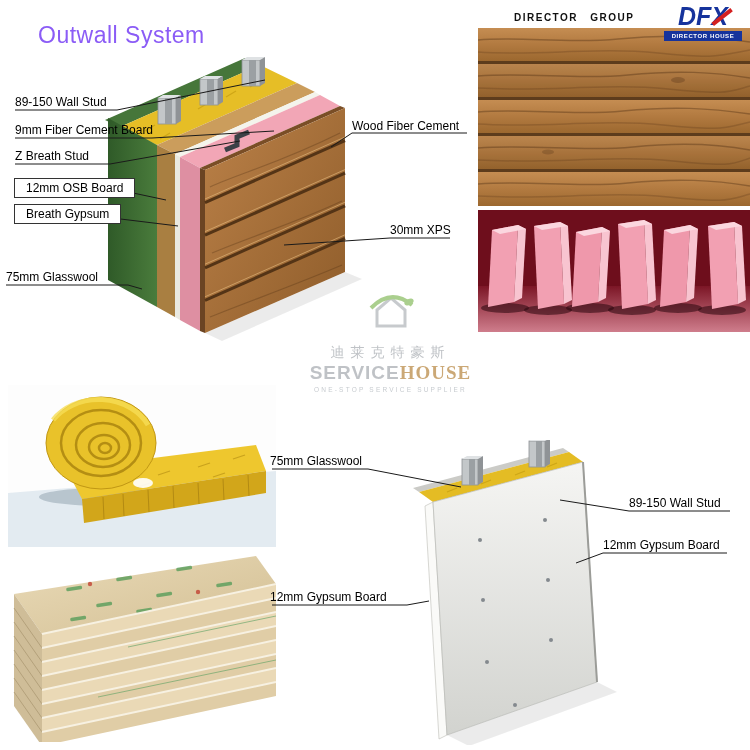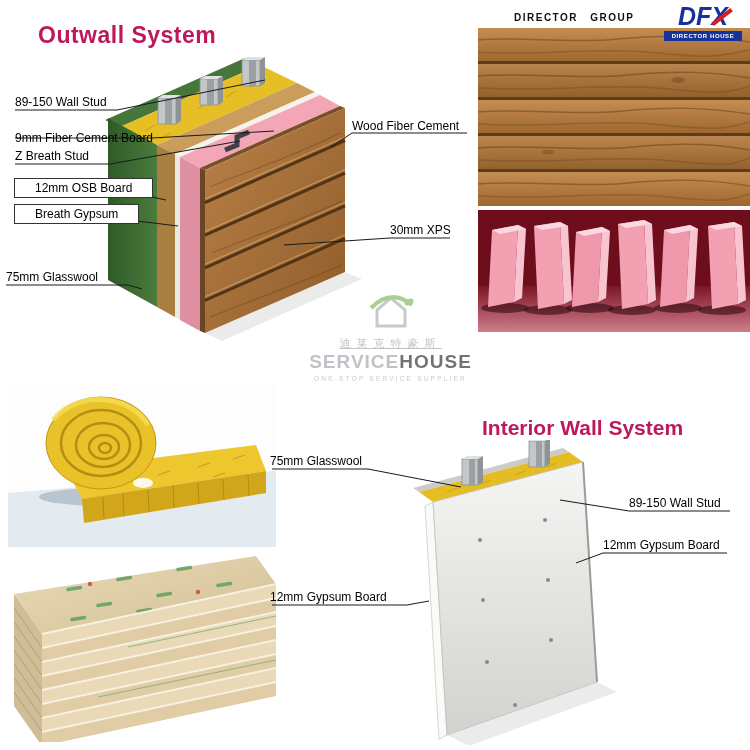--- a/index.html
+++ b/index.html
@@ -1,52 +1,51 @@
 <!DOCTYPE html>
 <html><head>
 <meta charset="utf-8">
 <style>
   html,body{margin:0;padding:0;background:#fff;}
   .canvas{position:relative;width:750px;height:750px;background:#ffffff;overflow:hidden;
           font-family:"Liberation Sans",sans-serif;}
-  .title{position:absolute;font-weight:bold;color:#be185d;z-index:6;white-space:nowrap;}
+  .title{position:absolute;font-weight:normal;color:#8b5cf6;z-index:6;white-space:nowrap;}
   .outwall-title{left:38px;top:22px;font-size:23px;letter-spacing:.5px;}
   .interior-title{left:482px;top:416px;font-size:21px;}
   .brand{position:absolute;left:514px;top:12px;font-size:10px;font-weight:bold;
          letter-spacing:1.5px;word-spacing:8px;color:#101010;z-index:6;white-space:nowrap;}
   .logo{position:absolute;left:664px;top:4px;width:78px;text-align:center;z-index:6;}
   .logo-dfx{font-size:25px;font-weight:bold;font-style:italic;color:#16339c;line-height:1;position:relative;}
   .logo-accent{position:absolute;right:8px;top:11px;width:24px;height:3.5px;background:#d42020;
                transform:rotate(-38deg);}
   .logo-sub{margin-top:2px;background:#16339c;color:#fff;font-size:6px;font-weight:bold;
             letter-spacing:.6px;padding:2px 0;}
   .photo{position:absolute;z-index:1;}
   .diagram{position:absolute;z-index:2;}
   .watermark{position:absolute;left:298px;top:288px;width:185px;text-align:center;z-index:3;opacity:.55;}
-  .wm-cn{font-size:11px;color:#8b9198;letter-spacing:6px;margin-top:2px;text-decoration:underline;}
+  .wm-cn{font-size:14px;color:#8b9198;letter-spacing:6px;margin-top:10px;}
   .wm-name{font-size:19px;font-weight:bold;letter-spacing:1px;line-height:1.15;}
-  .wm-a{color:#8c9299;} .wm-b{color:#000000;}
+  .wm-a{color:#8c9299;} .wm-b{color:#a16207;font-family:Liberation Serif, serif;}
   .wm-tag{font-size:6.5px;color:#98a0a8;letter-spacing:2.2px;margin-top:2px;}
   .leaders{position:absolute;left:0;top:0;z-index:4;pointer-events:none;}
   .lbl{position:absolute;font-size:12px;color:#000;z-index:5;white-space:nowrap;}
-  .lbl.boxed{border:1px solid #333;padding:2px 20px;background:#fff;}
+  .lbl.boxed{border:1px solid #333;padding:2px 11px;background:#fff;}
 </style>
 </head>
 <body>
 
 <div class="canvas">
 
   <div class="title outwall-title">Outwall System</div>
   <div class="brand">DIRECTOR GROUP</div>
   <div class="logo">
     <div class="logo-dfx">DFX</div>
     <div class="logo-accent"></div>
     <div class="logo-sub">DIRECTOR HOUSE</div>
   </div>
-  <div class="title interior-title">Interior Wall System</div>
 
   <div class="photo" style="left:478px;top:28px;width:272px;height:178px">
     <svg viewBox="0 0 272 178" width="272" height="178">
       <defs>
         <linearGradient id="plankG" x1="0" y1="0" x2="0" y2="1">
           <stop offset="0" stop-color="#c58d52"></stop>
             <stop offset=".5" stop-color="#b27a40"></stop>
             <stop offset="1" stop-color="#9c682f"></stop>
         </linearGradient>
       </defs>
@@ -380,21 +379,21 @@
       <polyline points="467,133 352,133 331,147"></polyline>
       <polyline points="450,238 390,238 284,245"></polyline>
       <polyline points="272,469 368,469 461,487"></polyline>
       <polyline points="730,511 629,511 560,500"></polyline>
       <polyline points="727,553 603,553 576,563"></polyline>
       <polyline points="272,605 407,605 429,601"></polyline>
     </g>
   </svg>
 
   <div class="lbl" style="left:15px;top:95px">89-150 Wall Stud</div>
-  <div class="lbl" style="left:15px;top:131px">9mm Fiber Cement Board</div>
+  <div class="lbl" style="left:15px;top:123px">9mm Fiber Cement Board</div>
   <div class="lbl" style="left:15px;top:149px">Z Breath Stud</div>
   <div class="lbl boxed" style="left:14px;top:178px">12mm OSB Board</div>
   <div class="lbl boxed" style="left:14px;top:204px">Breath Gypsum</div>
   <div class="lbl" style="left:6px;top:270px">75mm Glasswool</div>
   <div class="lbl" style="left:352px;top:119px">Wood Fiber Cement</div>
   <div class="lbl" style="left:390px;top:223px">30mm XPS</div>
 
   <div class="lbl" style="left:270px;top:454px">75mm Glasswool</div>
   <div class="lbl" style="left:629px;top:496px">89-150 Wall Stud</div>
   <div class="lbl" style="left:603px;top:538px">12mm Gypsum  Board</div>

